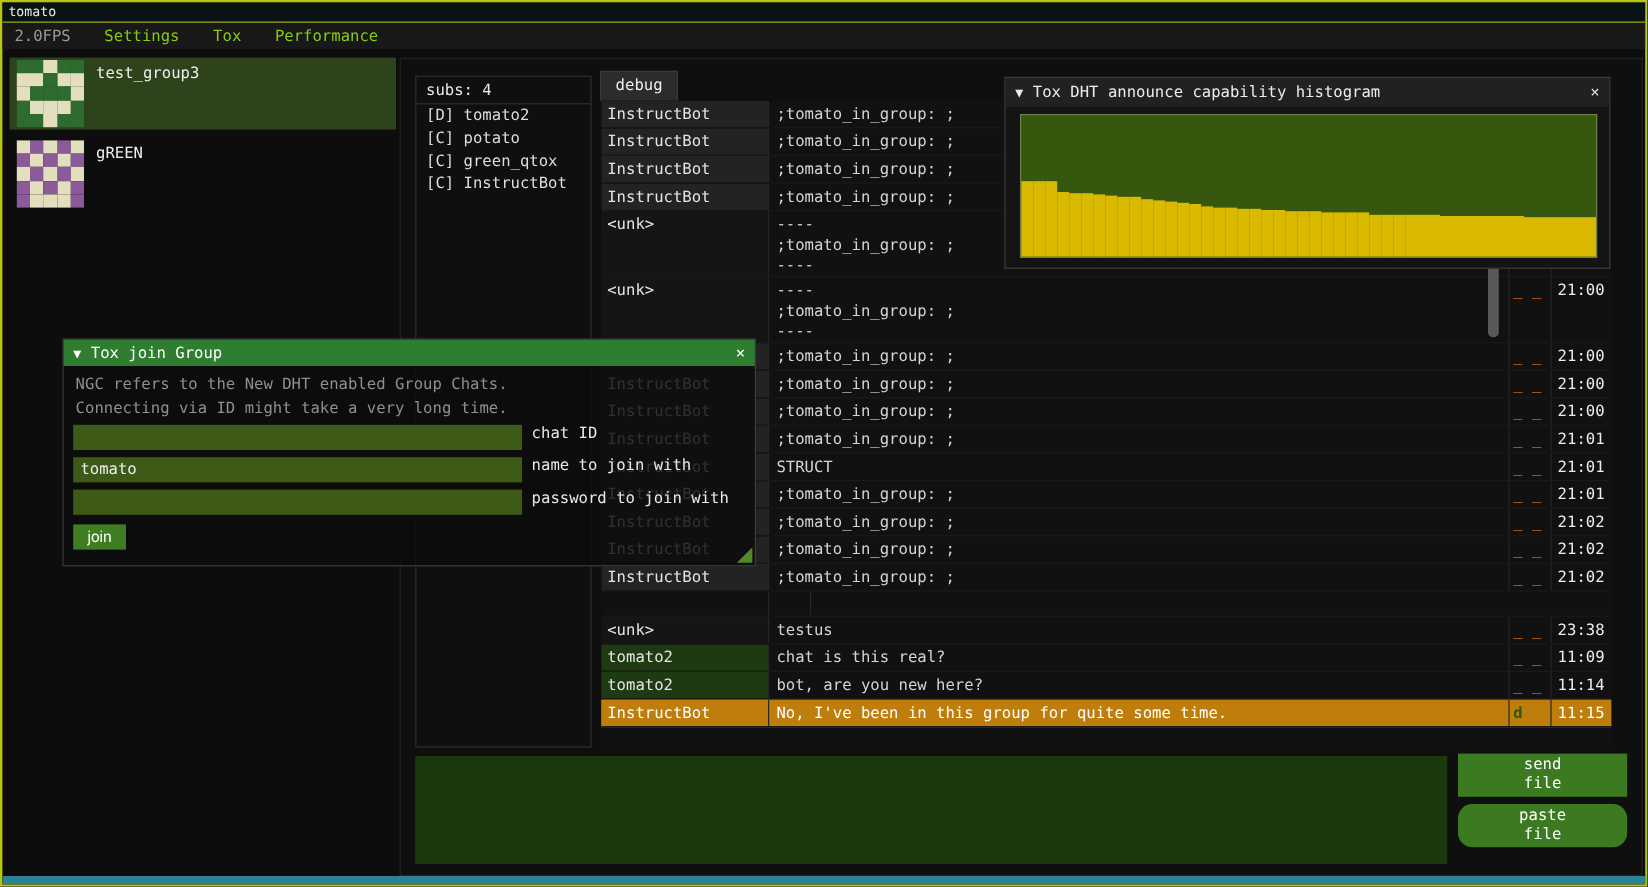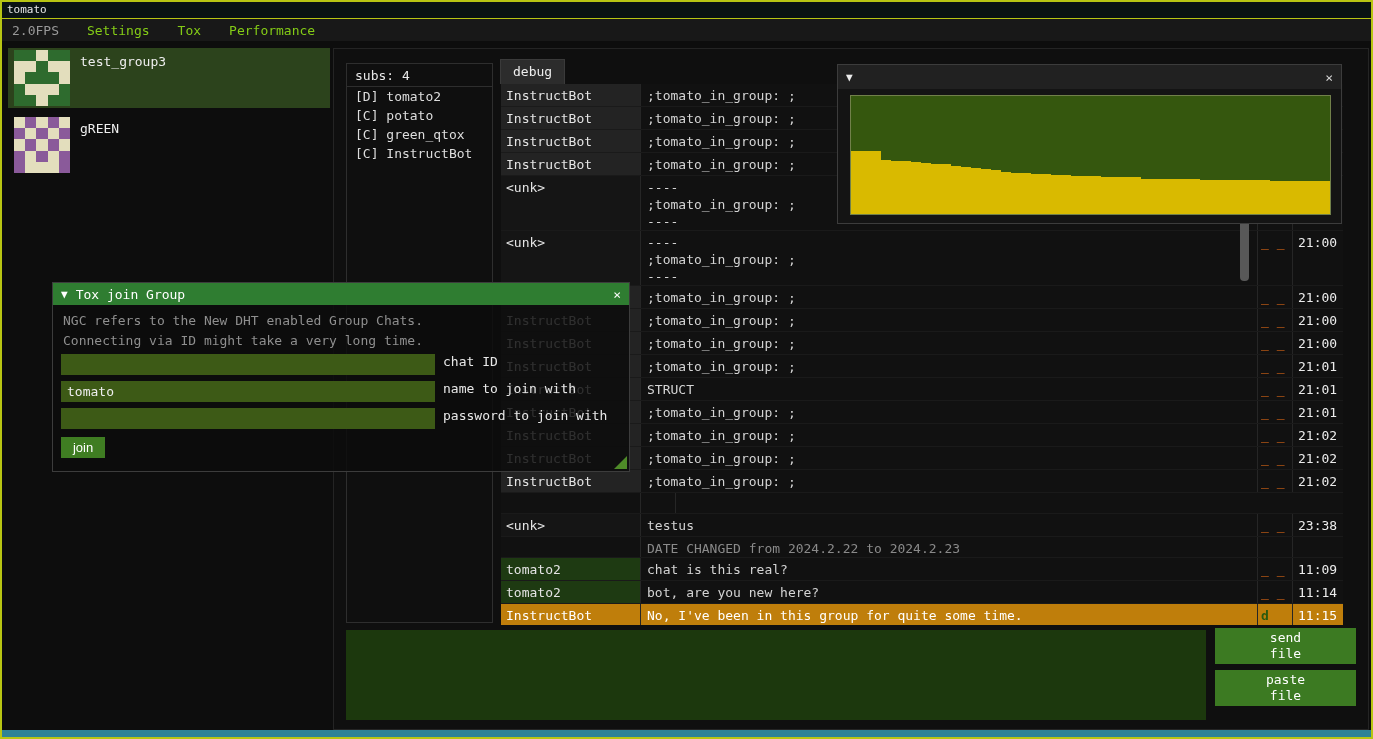--- a/index.html
+++ b/index.html
@@ -30,21 +30,21 @@
 .n-self{background:#1e3a12;}
 .daterow .c-msg{color:#8a8a8a;}
 .crow.highlight,.crow.highlight .c-name{background:#bf7e0b;color:#fff;}
 .crow.highlight .c-msg{color:#fff;}
 .crow.highlight .c-flags{color:#2a5a0e;font-weight:bold;}
 .crow.highlight .c-time{color:#fff;}
 .scroll-thumb{position:absolute;left:906px;top:142px;width:9px;height:90px;background:#585858;border-radius:4px;z-index:5;}
 .composer{position:absolute;left:12px;top:581px;width:860px;height:90px;background:#1c380d;border:none;outline:none;resize:none;color:#e8e8e8;font-family:inherit;font-size:13px;padding:6px;}
 .fbtn{position:absolute;left:881px;width:141px;height:36px;background:#3c7a22;border:none;color:#fff;font-family:inherit;font-size:13px;white-space:pre-line;line-height:16px;cursor:pointer;}
 .send-btn{top:579px;}
-.paste-btn{top:621px;}
+.paste-btn{top:621px;border-radius:12px;}
 .floatwin{position:absolute;border:1px solid #3c3c3c;}
 .hist-window{left:835px;top:62px;width:505px;height:160px;background:#141414;z-index:20;}
 .wtitle{height:24px;display:flex;align-items:center;padding:0 8px;gap:8px;}
 .hist-window .wtitle{background:#212121;color:#ececec;}
 .wclose{margin-left:auto;color:#d8d8d8;cursor:pointer;}
 .collapse{font-size:11px;}
 .hist-plot{position:absolute;left:12px;top:30px;width:481px;height:120px;background:#35570e;border:1px solid #71804a;display:flex;align-items:flex-end;overflow:hidden;}
 .hbar{flex:1;background:#d9ba00;}
 .join-window{left:50px;top:280px;width:578px;height:190px;background:rgba(12,12,12,0.84);z-index:30;}
 .join-window .wtitle{background:#2f7d31;color:#fff;height:22px;}
@@ -247,26 +247,20 @@
           <div class="c-name"></div>
           <div class="c-flags"></div>
           <div class="c-time"></div>
         </div>
         <div class="crow" style="height: 23px;">
           <div class="c-name n-unk">&lt;unk&gt;</div>
           <div class="c-msg">testus</div>
           <div class="c-flags">_ _</div>
           <div class="c-time">23:38</div>
         </div>
-        <div class="crow daterow" style="height: 21px;">
-          <div class="c-name"></div>
-          <div class="c-msg">DATE CHANGED from 2024.2.22 to 2024.2.23</div>
-          <div class="c-flags"></div>
-          <div class="c-time"></div>
-        </div>
         <div class="crow" style="height: 23px;">
           <div class="c-name n-self">tomato2</div>
           <div class="c-msg">chat is this real?</div>
           <div class="c-flags">_ _</div>
           <div class="c-time">11:09</div>
         </div>
         <div class="crow" style="height: 23px;">
           <div class="c-name n-self">tomato2</div>
           <div class="c-msg">bot, are you new here?</div>
           <div class="c-flags">_ _</div>
@@ -285,20 +279,21 @@
     <textarea class="composer" style=""></textarea>
     <button class="fbtn send-btn">send
 file</button>
     <button class="fbtn paste-btn">paste
 file</button>
   </div>
 
   <div class="floatwin hist-window">
     <div class="wtitle">
       <span class="collapse">▼</span>
+      <span>Tox DHT announce capability histogram</span>
       <span class="wclose">×</span>
     </div>
     <div class="hist-plot" id="hist-plot">
         <div class="hbar" style="height: 53%;"></div>
         <div class="hbar" style="height: 53%;"></div>
         <div class="hbar" style="height: 53%;"></div>
         <div class="hbar" style="height: 46%;"></div>
         <div class="hbar" style="height: 45%;"></div>
         <div class="hbar" style="height: 45%;"></div>
         <div class="hbar" style="height: 44%;"></div>

